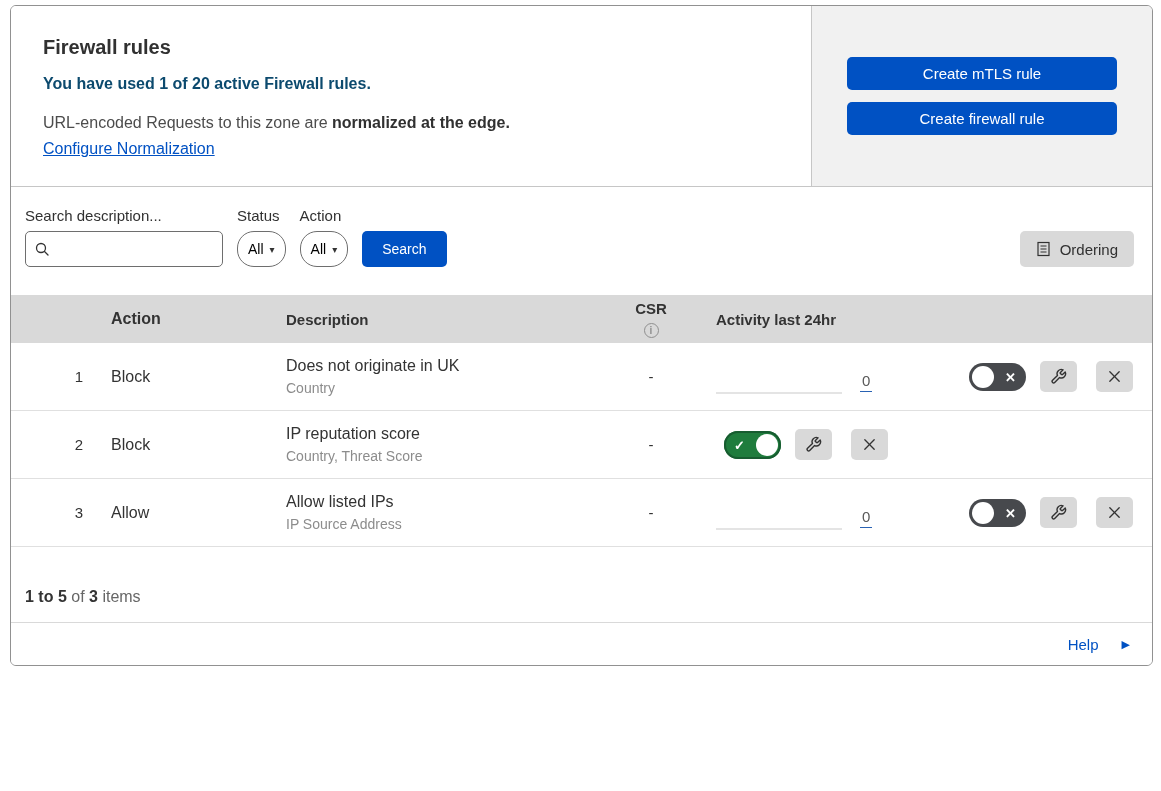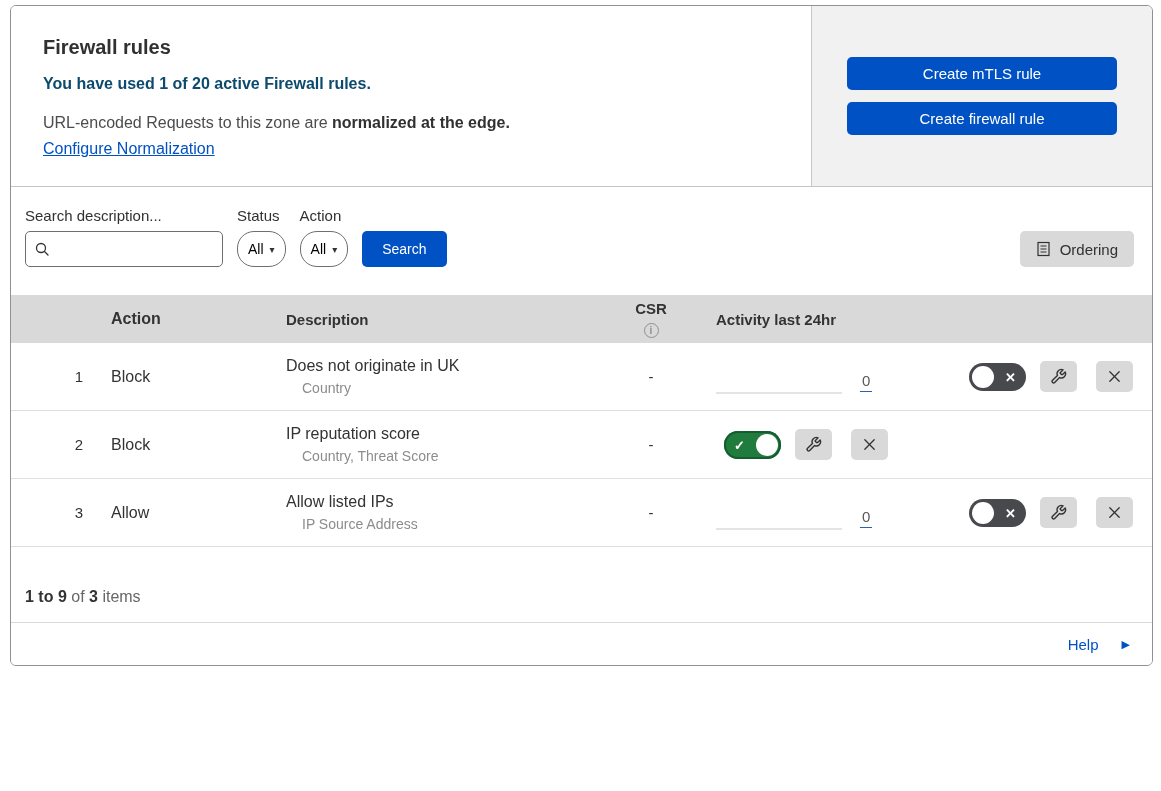--- a/index.html
+++ b/index.html
@@ -40,21 +40,21 @@
   
   .grid-row { display:grid; grid-template-columns:90px 185px 300px 130px 245px 1fr; align-items:center; }
   .thead { background:#d9d9d9; height:48px; font-size:15px; font-weight:700; color:#333; }
   .th-csr { text-align:center; display:flex; align-items:center; justify-content:center; gap:6px;flex-direction:column; }
   .info-i { display:inline-flex; align-items:center; justify-content:center; width:15px; height:15px;
             border:1px solid #8f8f8f; border-radius:50%; color:#8f8f8f; font-size:10px; font-style:normal; }
   .rule-row { height:68px; border-bottom:1px solid #e0e0e0; background:#fff; }
   .cell-priority { text-align:right; padding-right:18px; font-size:15px; }
   .cell-action, .cell-desc-main { font-size:16px; color:#333; }
   .cell-action { padding-left:10px; }
-  .cell-desc-sub { font-size:14px; color:#8c8c8c; margin-top:5px;margin-left:16px; }
+  .cell-desc-sub { font-size:14px; color:#8c8c8c; margin-top:5px; }
   .cell-csr { text-align:center; font-size:15px; color:#333; }
   .cell-activity { display:flex; align-items:flex-end; gap:18px; }
   .spark { display:block; }
   .count-link { font-size:15px; color:#595959; text-decoration:none; border-bottom:1px solid #2962b3;
                 padding:0 2px 2px 2px; margin-bottom:3px; cursor:pointer; }
   .cell-controls { display:flex; align-items:center; padding-left:8px; }
 
   .toggle { position:relative; width:57px; height:28px; border-radius:14px; border:none; cursor:pointer; flex:none; }
   .toggle .knob { position:absolute; top:3px; width:22px; height:22px; border-radius:50%; background:#fff; }
   .toggle .state-check, .toggle .state-x { position:absolute; top:50%; transform:translateY(-50%);
@@ -261,21 +261,21 @@
                   <line x1="3" y1="3" x2="13" y2="13"></line>
                   <line x1="13" y1="3" x2="3" y2="13"></line>
                 </svg>
         </span>
       </button>
     </div>
   </div>
 </div>
 
     <div class="pagination">
-      <span><b>1 to 9</b><span> of </span><b>3</b><span> items</span></span>
+      <span><b>1 to 5</b><span> of </span><b>3</b><span> items</span></span>
     </div>
 
     <div class="help-row">
       <a class="help-link">
         <span>Help</span>
         <span class="help-arrow">▶</span>
       </a>
     </div>
 
   </div>

